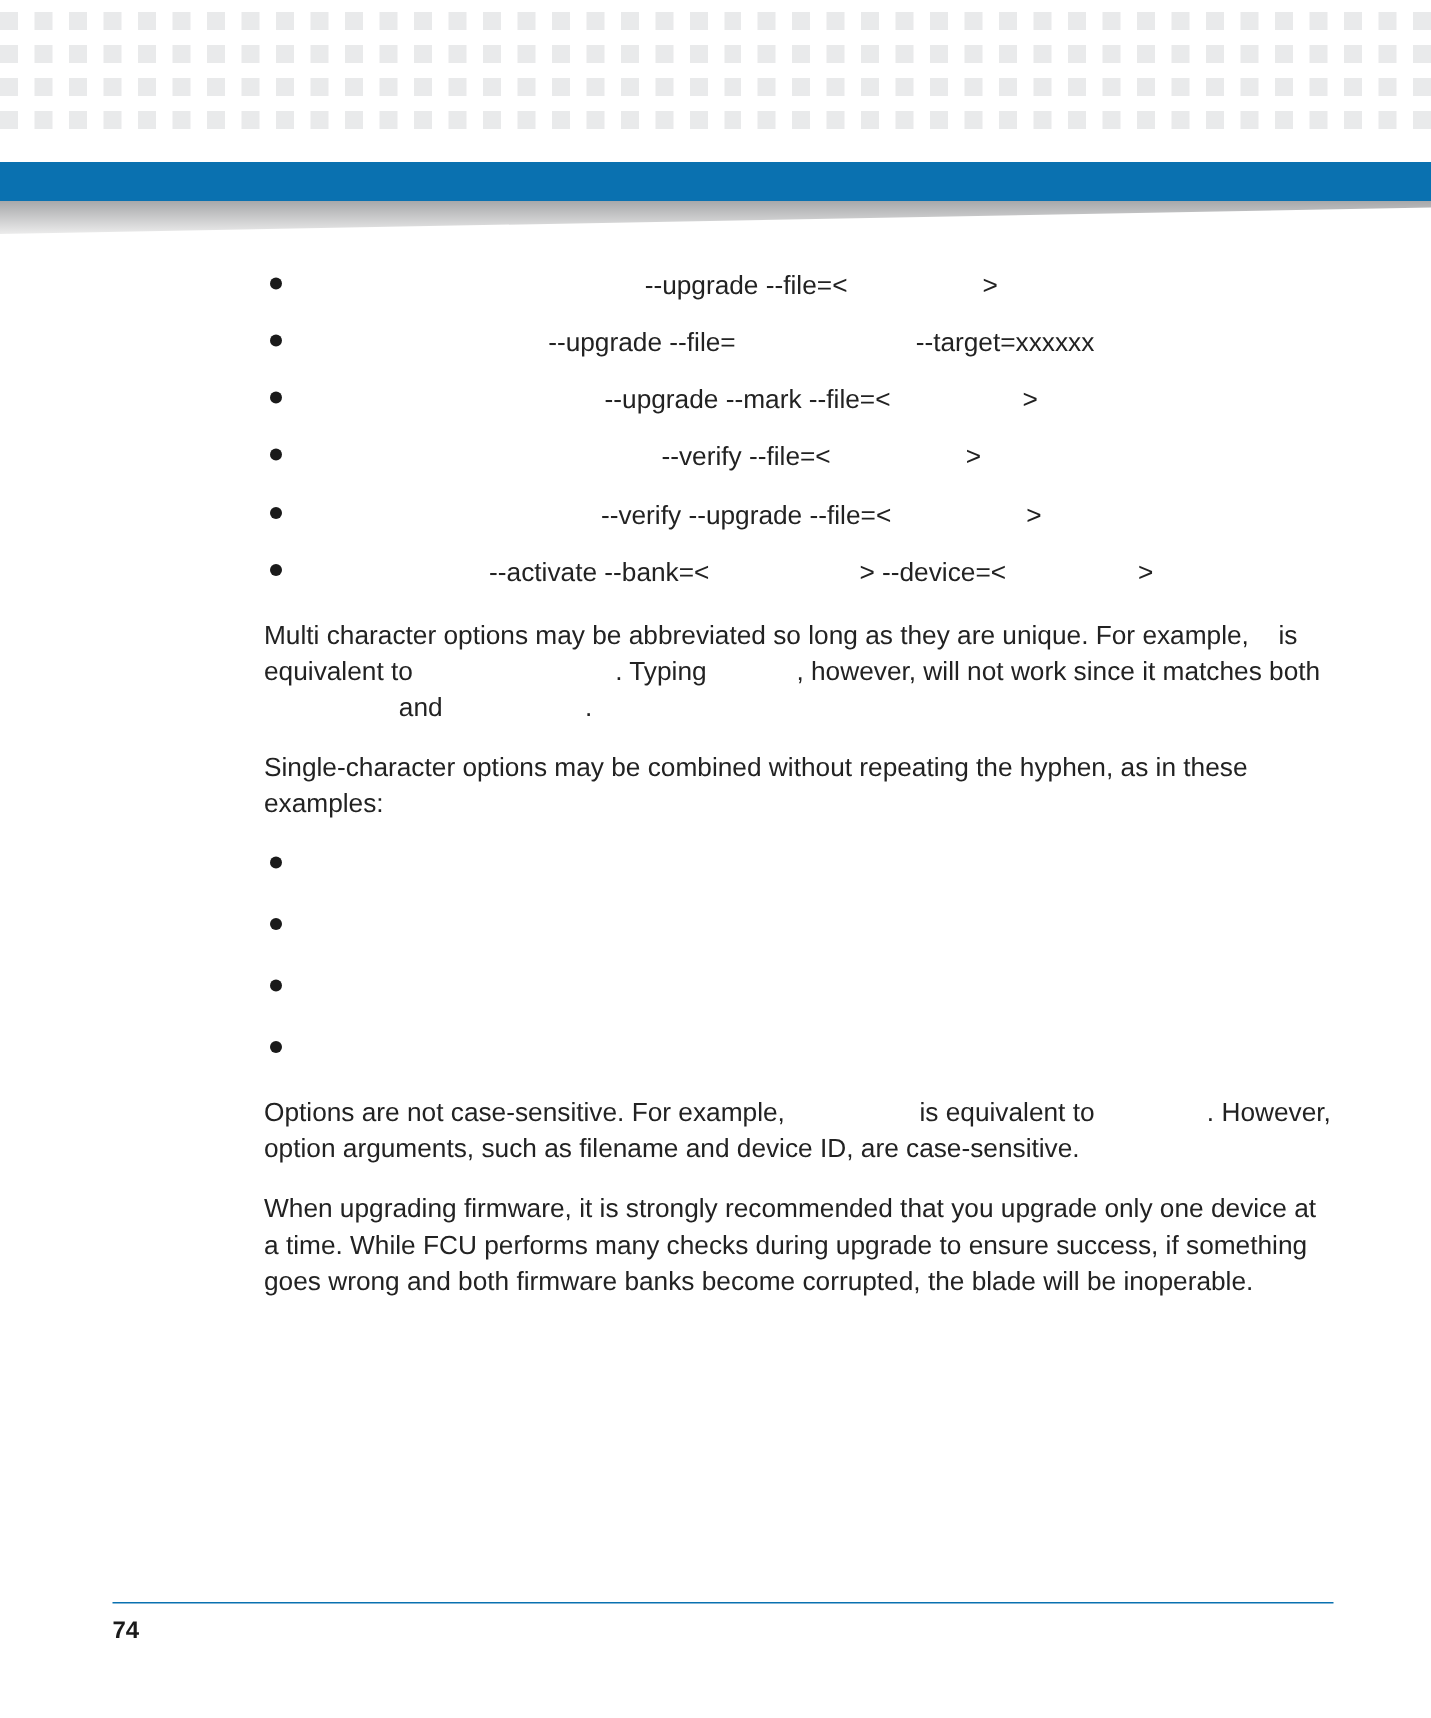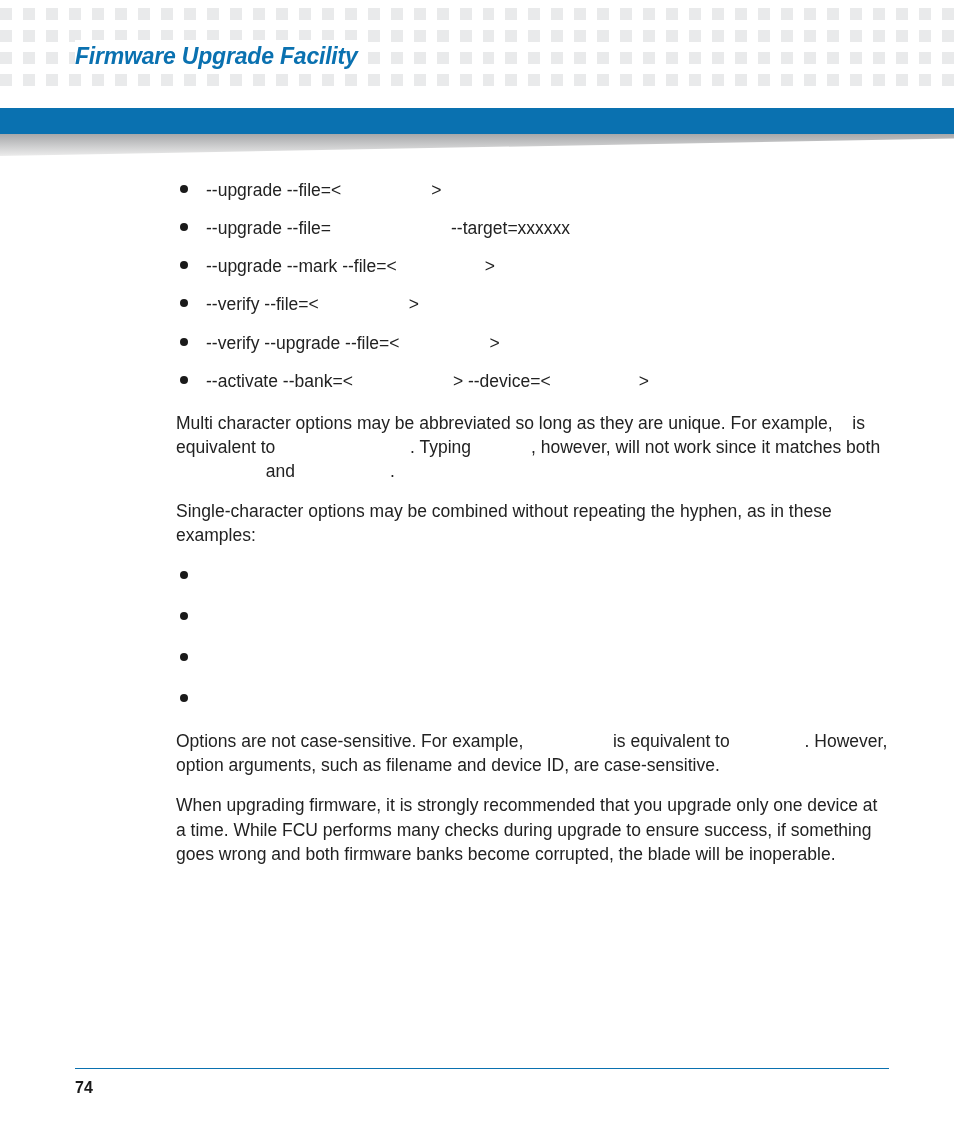--- a/index.html
+++ b/index.html
@@ -72,20 +72,21 @@
     left: 176px;
     right: 65px;
     font-size: 17.5px;
     line-height: 1.38;
     color: #222;
   }
   ul.options {
     list-style: none;
     margin: 0 0 18px 0;
     padding: 0;
+    text-align: center;
   }
   ul.options li {
     position: relative;
     padding-left: 30px;
     margin-bottom: 14px;
   }
   ul.options li::before {
     content: "";
     position: absolute;
     left: 4px;
@@ -302,21 +303,20 @@
         <div class="dot"></div>
         <div class="dot"></div>
         <div class="dot"></div>
         <div class="dot"></div>
         <div class="dot"></div>
         <div class="dot"></div>
         <div class="dot"></div>
       </div>
   </div>
 
-  <div class="header-title">Firmware Upgrade Facility</div>
   <div class="blue-bar"></div>
   <div class="gray-wedge"></div>
 
   <div class="content">
 
     <ul class="options">
       <li>
         <span>--upgrade --file=&lt;</span><span class="placeholder" style="width:90px"></span><span>&gt;</span>
       </li>
       <li>

